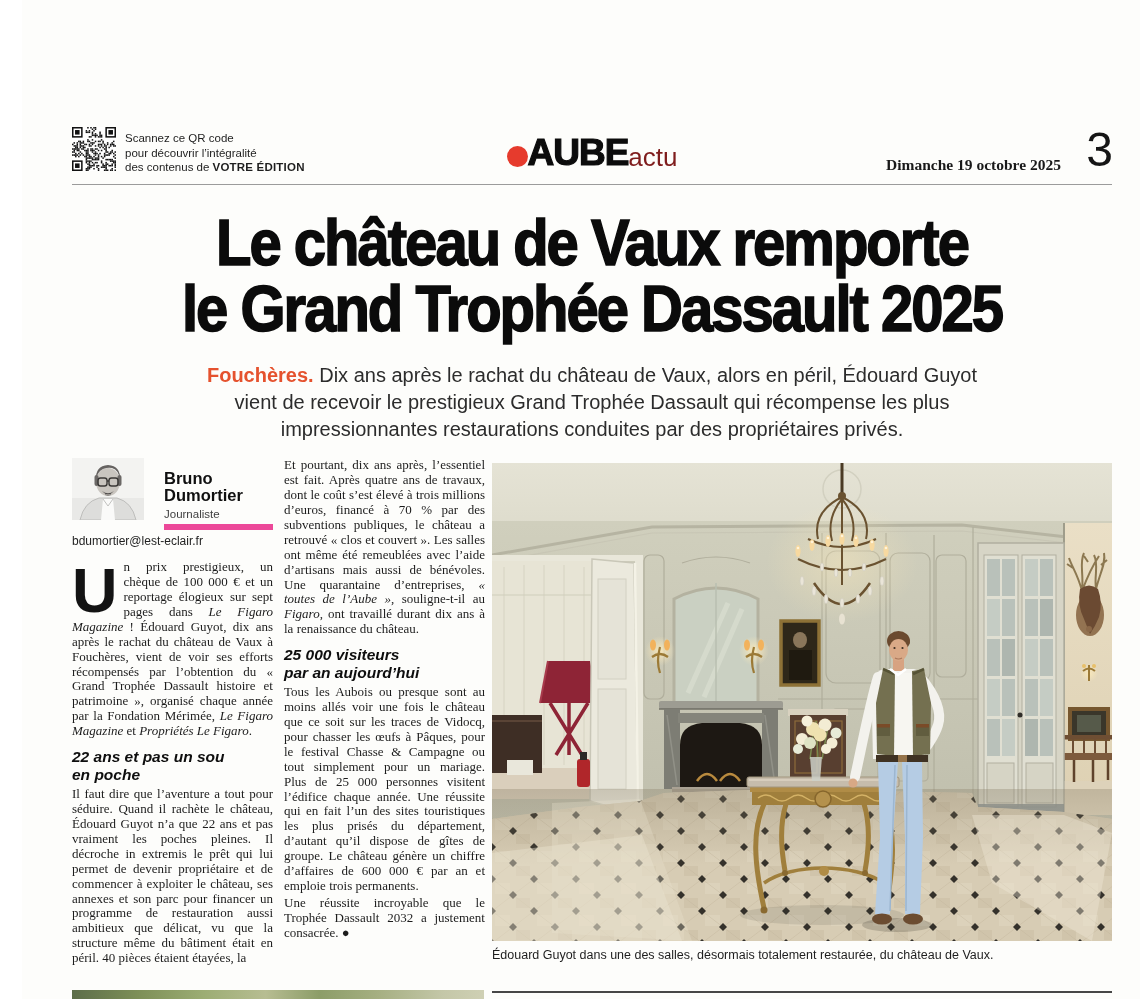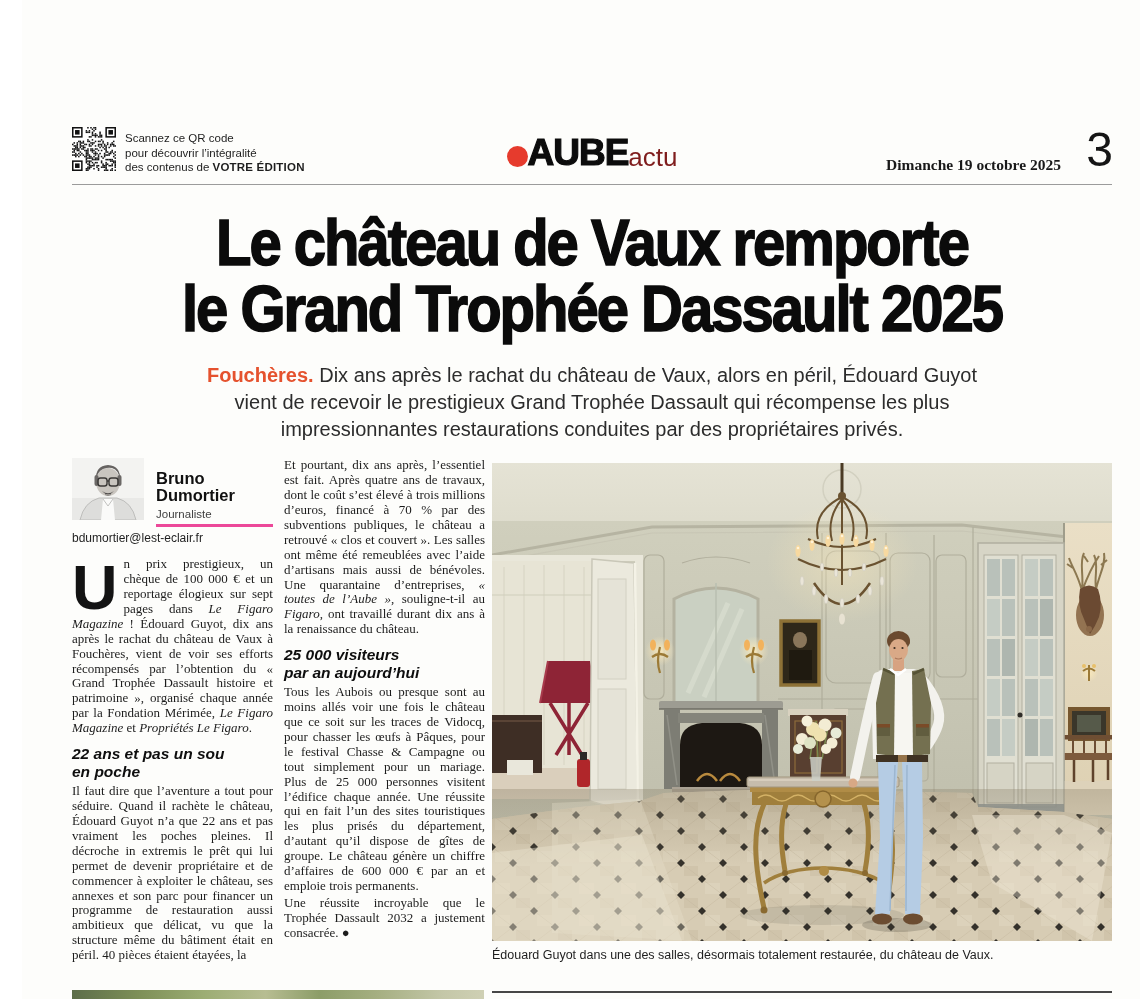--- a/index.html
+++ b/index.html
@@ -25,25 +25,25 @@
   .headline { position:absolute; left:0; right:0; top:208px; text-align:center; font-weight:900;
               font-size:58px; line-height:1.02; letter-spacing:-2px; color:#0b0b0b;
               -webkit-text-stroke:1.4px #0b0b0b; transform:scaleY(1.13); transform-origin:top center; }
   .lead { position:absolute; left:172px; width:796px; top:362px; text-align:center; font-size:20px; line-height:1.36; color:#2c2c2c; }
   .lead-loc { font-weight:700;text-align:right; }
 
   
   .columns { position:absolute; left:50px; top:458px; width:413px; display:flex; gap:11px; }
   .col { width:201px; font-family:"Liberation Serif", serif; font-size:13px; line-height:1.15; color:#1c1c1c; text-align:justify; }
   .col p { margin:0 0 2px; }
-  .author { display:flex; gap:12px; }
+  .author { display:flex; gap:20px; }
   .author-photo { width:72px; height:62px; flex:none; }
   .author-info { flex:1; padding-top:12px; font-family:"Liberation Sans", sans-serif; }
   .author-name { font-size:16.5px; font-weight:700; line-height:1.06; color:#101010; width:100px; }
-  .author-role { font-size:11.5px; color:#3f3f3f; border-bottom:3px solid #ec4899; padding-bottom:3px; margin-top:3px; }
+  .author-role { font-size:11.5px; color:#3f3f3f; border-bottom:6px solid #ec4899; padding-bottom:3px; margin-top:3px; }
   .author-email { font-family:"Liberation Sans", sans-serif; font-size:12px; color:#1f1f1f; margin:5px 0 11px; }
   .dropcap { float:left; font-family:"Liberation Sans", sans-serif; font-weight:800; font-size:63px; line-height:.8; padding:5px 6px 0 0; color:#131313; }
   .subhead { font-family:"Liberation Sans", sans-serif; font-weight:700; font-size:15.5px; line-height:1.12; color:#0e0e0e;
              margin:9px 0 4px; white-space:pre-line; text-align:left;font-style:italic; }
 
   
   .photo { position:absolute; left:470px; top:463px; width:620px; height:478px; overflow:hidden; background:#c8c7b5; }
   .caption { position:absolute; left:470px; top:947px; width:512px; font-size:12.5px; line-height:1.32; color:#1e1e1e; }
   .bottom-rule { position:absolute; left:470px; top:991px; width:620px; border-top:2px solid #474747; }
   .bottom-strip { position:absolute; left:50px; top:990px; width:412px; height:9px;

